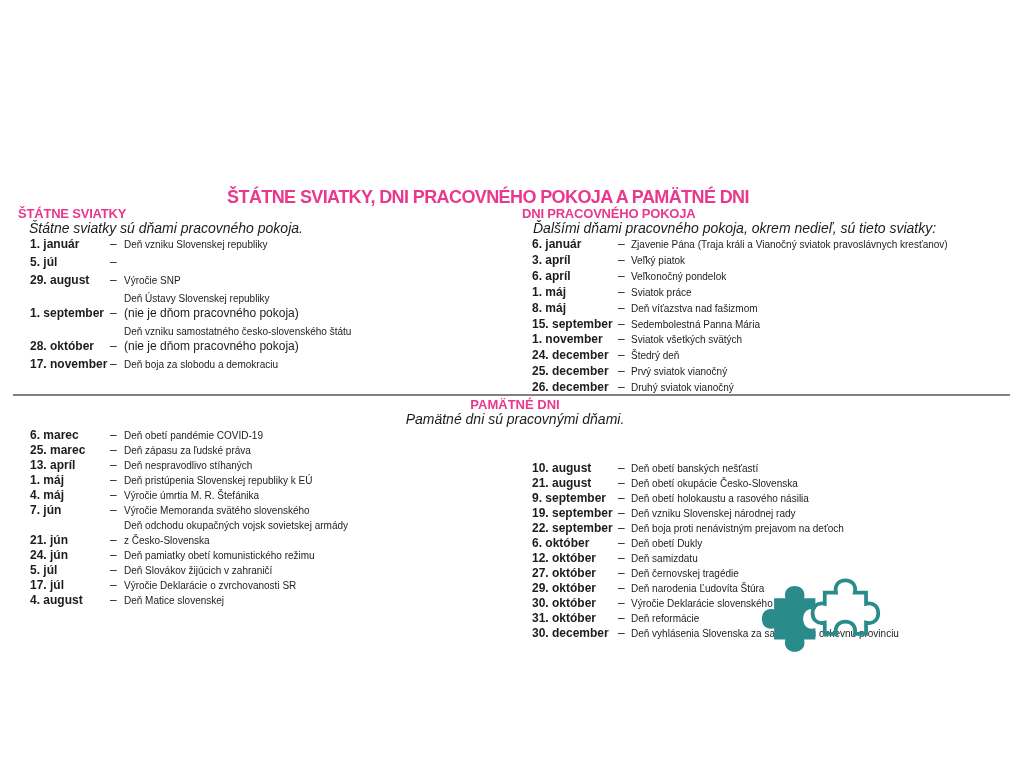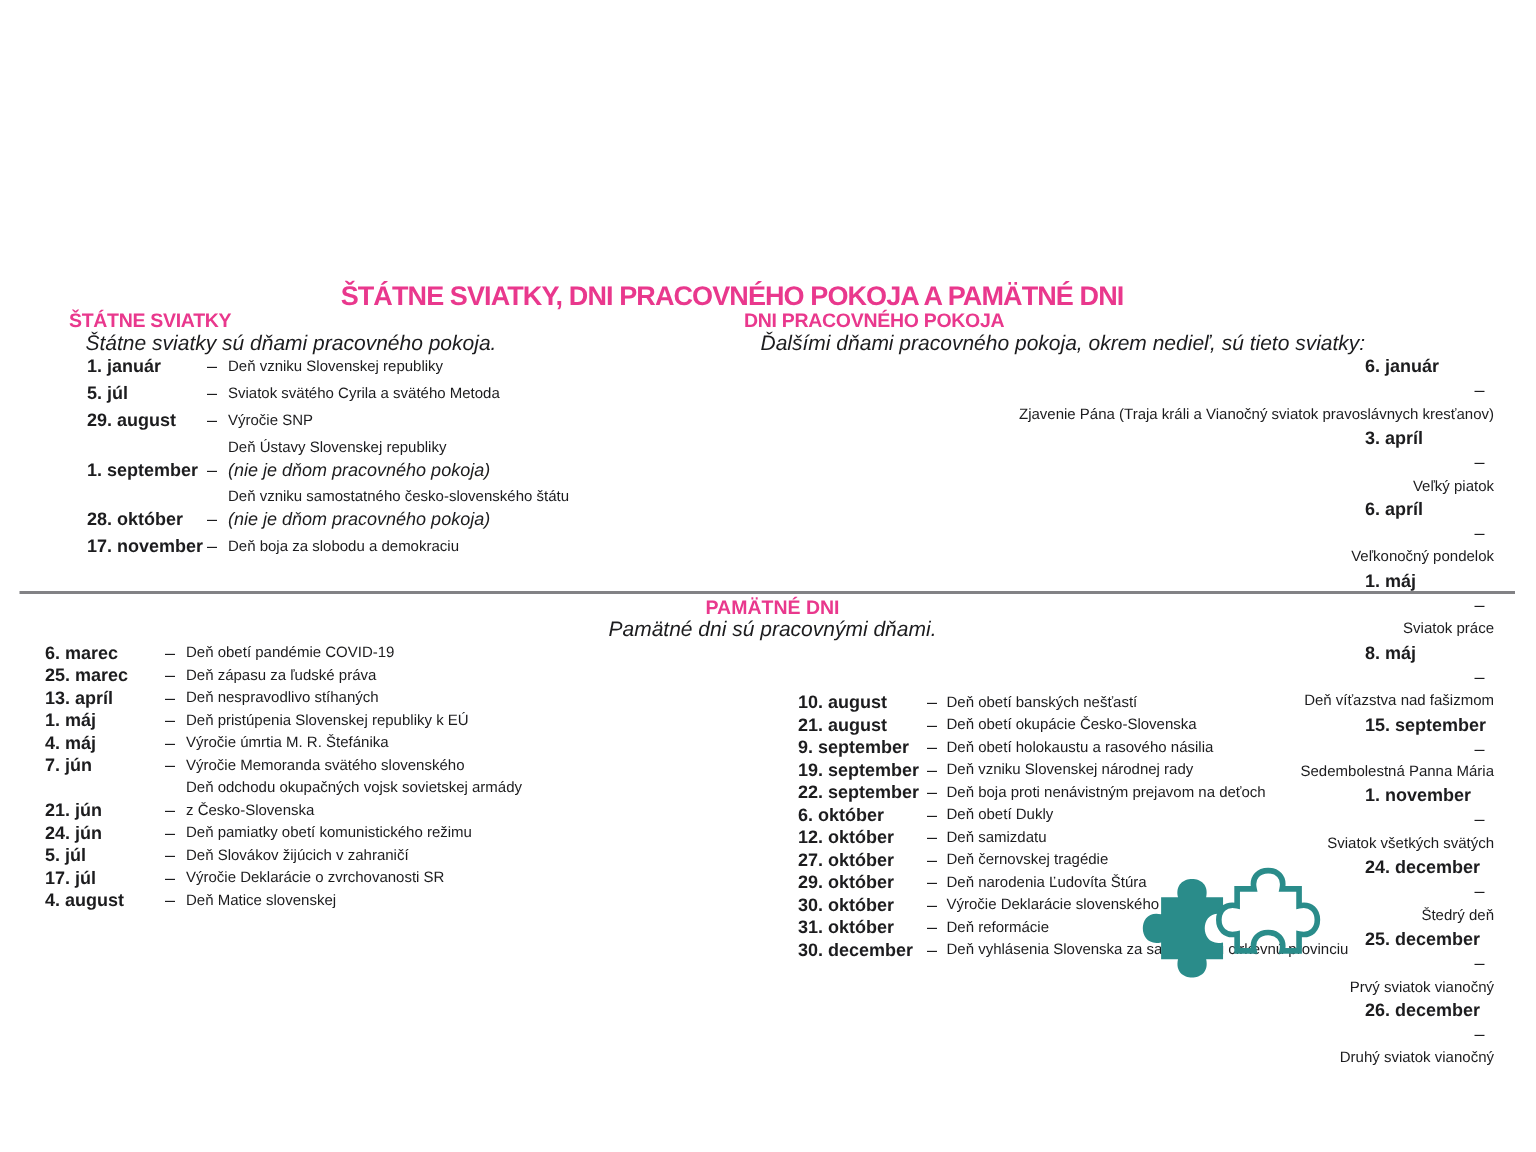--- a/index.html
+++ b/index.html
@@ -19,66 +19,63 @@
   .note{
     margin:0;font-style:italic;font-size:14px;line-height:15px;
   }
   .sec .note{margin-left:11px;}
   .list{margin-top:1px;}
   .row{display:flex;align-items:flex-end;}
   .row .date{font-weight:bold;flex:none;font-size:12px;}
   .row .dash{flex:none;font-size:12px;}
   .row .rcol{display:flex;flex-direction:column;}
   .row .desc{font-size:10px;white-space:pre-line;flex:none;}
-  .row .sub{font-size:12px;font-style:italic;line-height:15px;}
+  .row .sub{font-size:12px;line-height:15px;}
   
   .col-left .list{margin-left:12px;}
   .col-left .date{width:80px;}
   .col-left .dash{width:14px;}
   
   .col-right .list{margin-left:10px;}
   .col-right .date{width:86px;}
   .col-right .dash{width:13px;}
   
   .block-tl .row{line-height:15px;margin-bottom:3px;}
-  .block-tr .row{line-height:15.9px;flex-direction:column;}
+  .block-tr .row{line-height:15.9px;}
   .block-bl .row,.block-br .row{line-height:15px;}
   .divider{
     position:absolute;left:13px;top:394px;width:997px;height:2px;background:#828285;
   }
   .center-head{
     position:absolute;left:0;top:397px;width:1030px;text-align:center;
   }
   .center-head h2{margin:0;font-size:13px;font-weight:bold;}
   .center-head .note{margin-left:0;}
   .pink{color:#e9388d;}
   .puzzle{position:absolute;left:760px;top:578px;}
 </style>
 </head>
 <body>
 
 <h1 class="page-title pink">ŠTÁTNE SVIATKY, DNI PRACOVNÉHO POKOJA A PAMÄTNÉ DNI</h1>
 
-<section class="sec col-left block-tl" style="left:18px;top:206px;width:494px;margin-left:28px;">
+<section class="sec col-left block-tl" style="left:18px;top:206px;width:494px;">
   <h2 class="pink">ŠTÁTNE SVIATKY</h2>
   <p class="note">Štátne sviatky sú dňami pracovného pokoja.</p>
   <div class="list">
       <div class="row">
         <span class="date">1. január</span>
         <span class="dash">–</span>
         <span class="rcol">
           <span class="desc">Deň vzniku Slovenskej republiky</span>
         </span>
       </div>
       <div class="row">
         <span class="date">5. júl</span>
         <span class="dash">–</span>
-        <span class="rcol">
-          <span class="desc">Sviatok svätého Cyrila a svätého Metoda</span>
-        </span>
       </div>
       <div class="row">
         <span class="date">29. august</span>
         <span class="dash">–</span>
         <span class="rcol">
           <span class="desc">Výročie SNP</span>
         </span>
       </div>
       <div class="row">
         <span class="date">1. september</span>
@@ -99,21 +96,21 @@
       <div class="row">
         <span class="date">17. november</span>
         <span class="dash">–</span>
         <span class="rcol">
           <span class="desc">Deň boja za slobodu a demokraciu</span>
         </span>
       </div>
     </div>
 </section>
 
-<section class="sec col-right block-tr" style="left:496px;top:206px;width:500px;">
+<section class="sec col-right block-tr" style="left:522px;top:206px;width:500px;">
   <h2 class="pink">DNI PRACOVNÉHO POKOJA</h2>
   <p class="note">Ďalšími dňami pracovného pokoja, okrem nedieľ, sú tieto sviatky:</p>
   <div class="list">
       <div class="row">
         <span class="date">6. január</span>
         <span class="dash">–</span>
         <span class="rcol">
           <span class="desc">Zjavenie Pána (Traja králi a Vianočný sviatok pravoslávnych kresťanov)</span>
         </span>
       </div>

